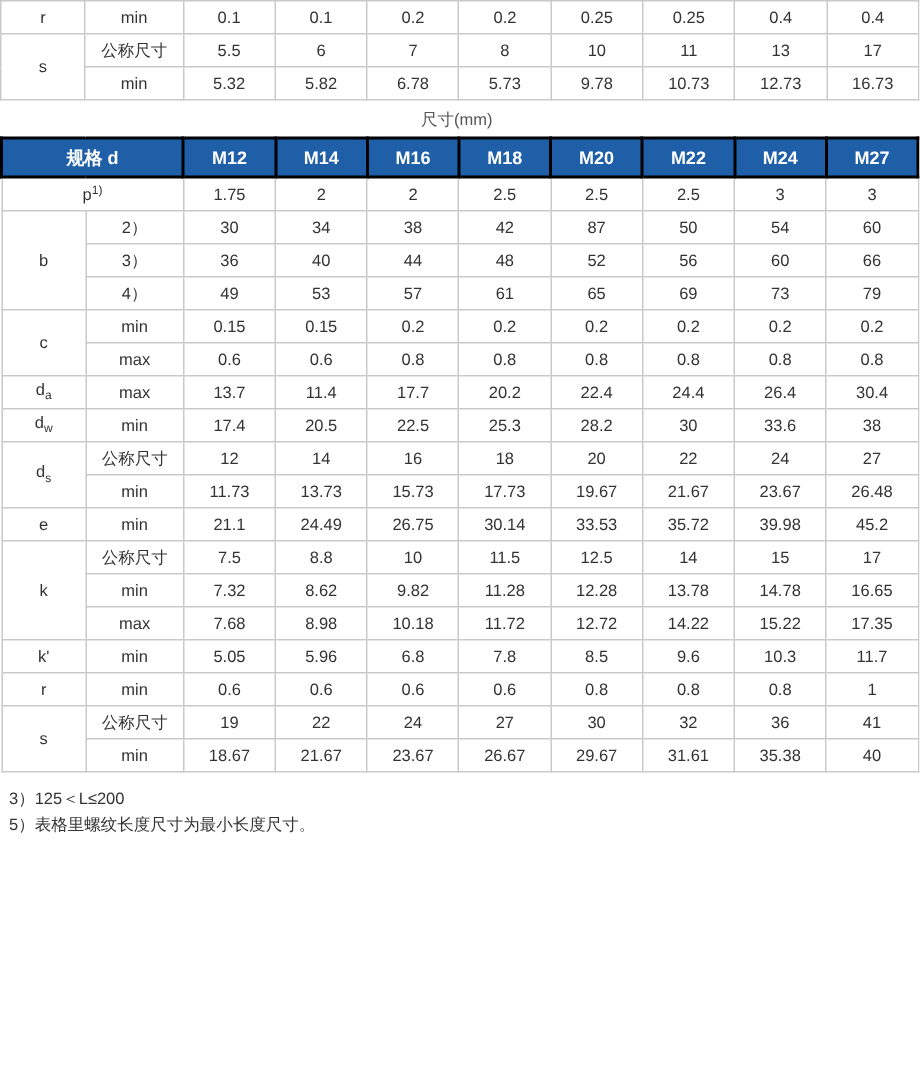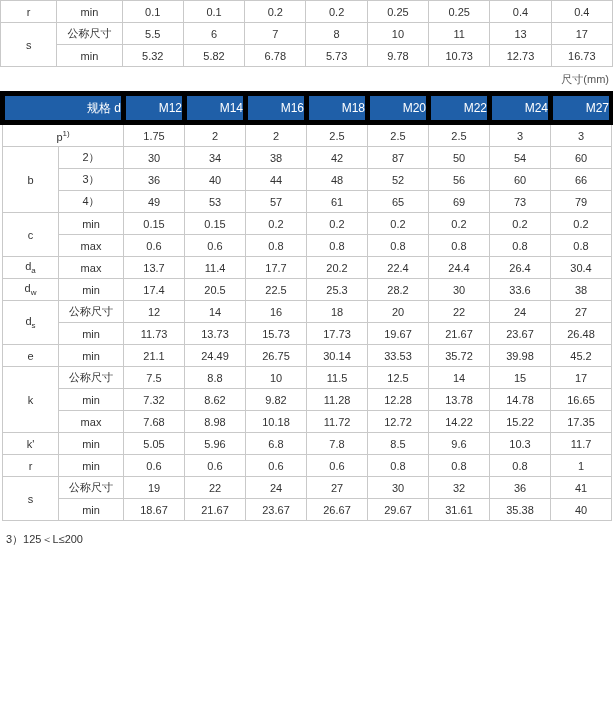--- a/index.html
+++ b/index.html
@@ -36,35 +36,34 @@
   }
   
   col.c-label { width: 56px; }
   col.c-sub   { width: 65px; }
   col.c-data  { width: 61px; }
 
   .topblock td { background: #ffffff; }
 
   .unitrow {
     width: 613px;
-    text-align: right;
+    text-align: center;
     font-size: 11px;
     color: #555555;
     padding: 5px 4px 4px 0;
     box-sizing: border-box;
   }
 
   thead.header th {
     background: #1f5fa8;
     color: #ffffff;
-    font-weight: normal;
+    font-weight: bold;
     height: 24px;
-    border: 5px solid #000000;
+    border: 2px solid #000000;
     font-size: 12px;
-    text-align: right;
   }
   thead.header th.first {
     background: #1f5fa8;
   }
 
   .lbl { font-weight: normal; }
   .sub { font-size: 11px; }
   sup { font-size: 8px; vertical-align: super; }
   sub { font-size: 8px; vertical-align: sub; }
 
@@ -380,15 +379,16 @@
         <td>31.61</td>
         <td>35.38</td>
         <td>40</td>
       </tr>
 
     </tbody>
   </table>
 
   <div class="notes">
     <div>3）125＜L≤200</div>
+    <div>5）表格里螺纹长度尺寸为最小长度尺寸。</div>
   </div>
 
 </div>
 
 </body></html>

